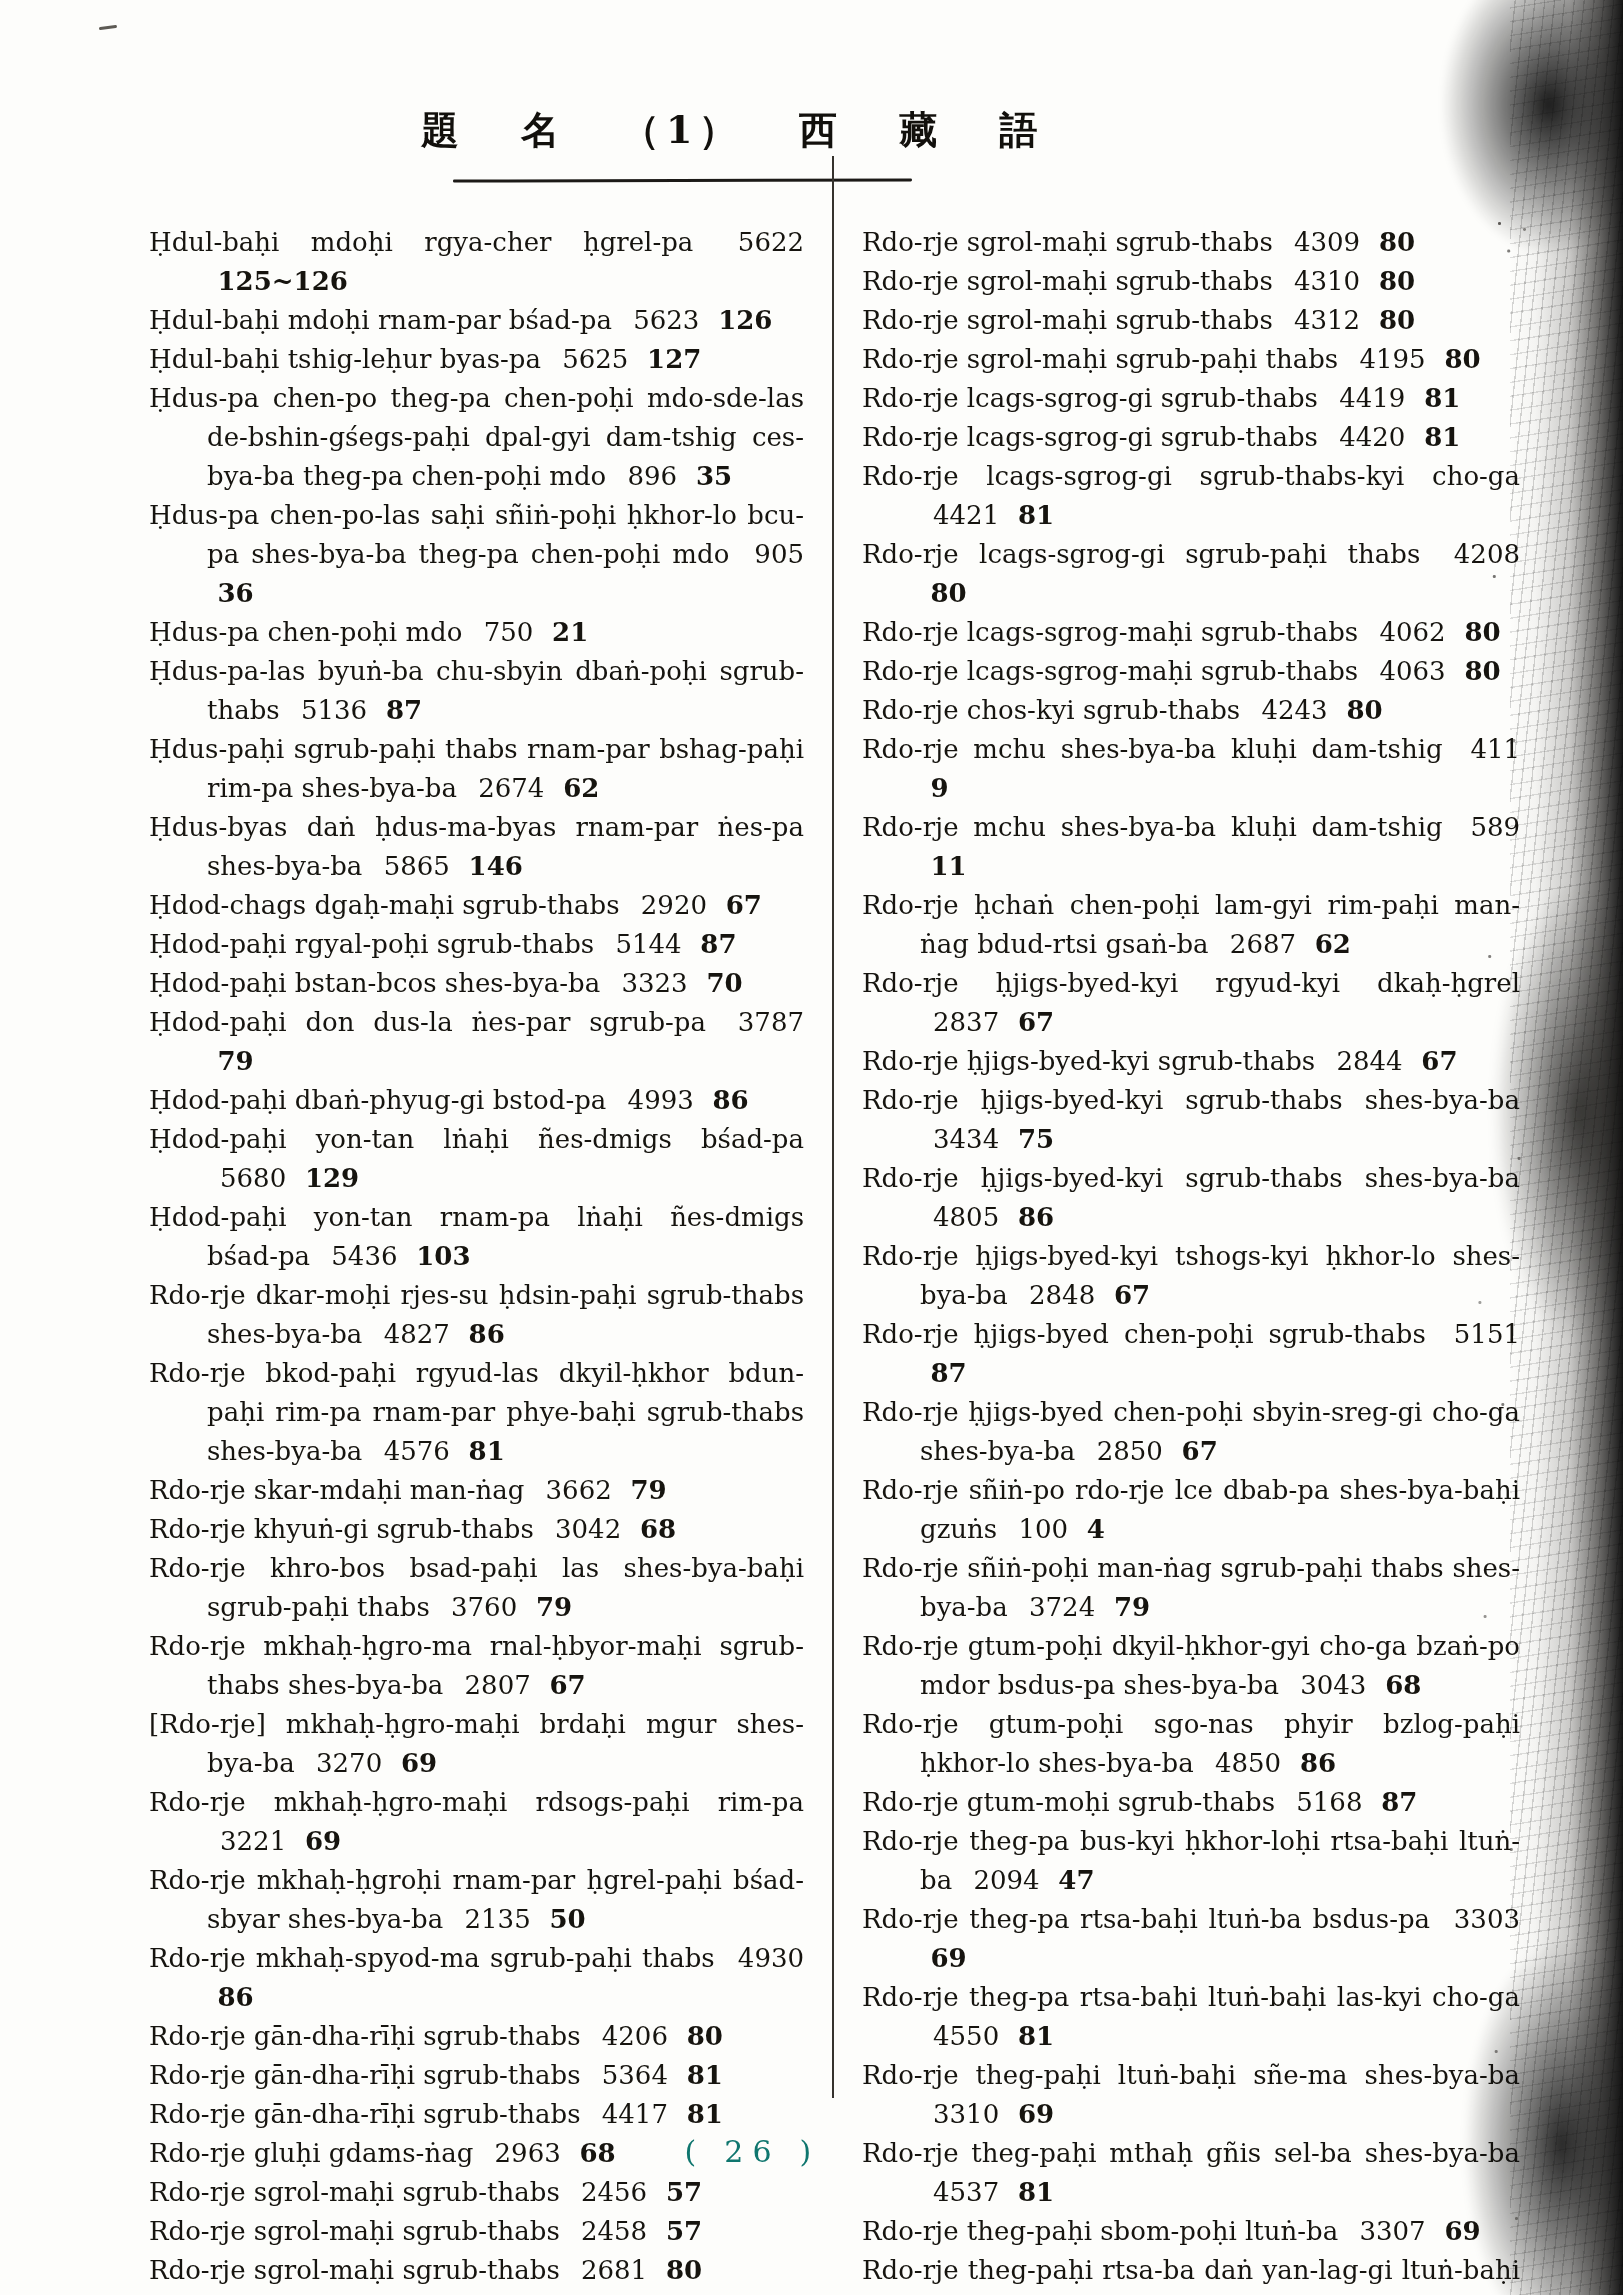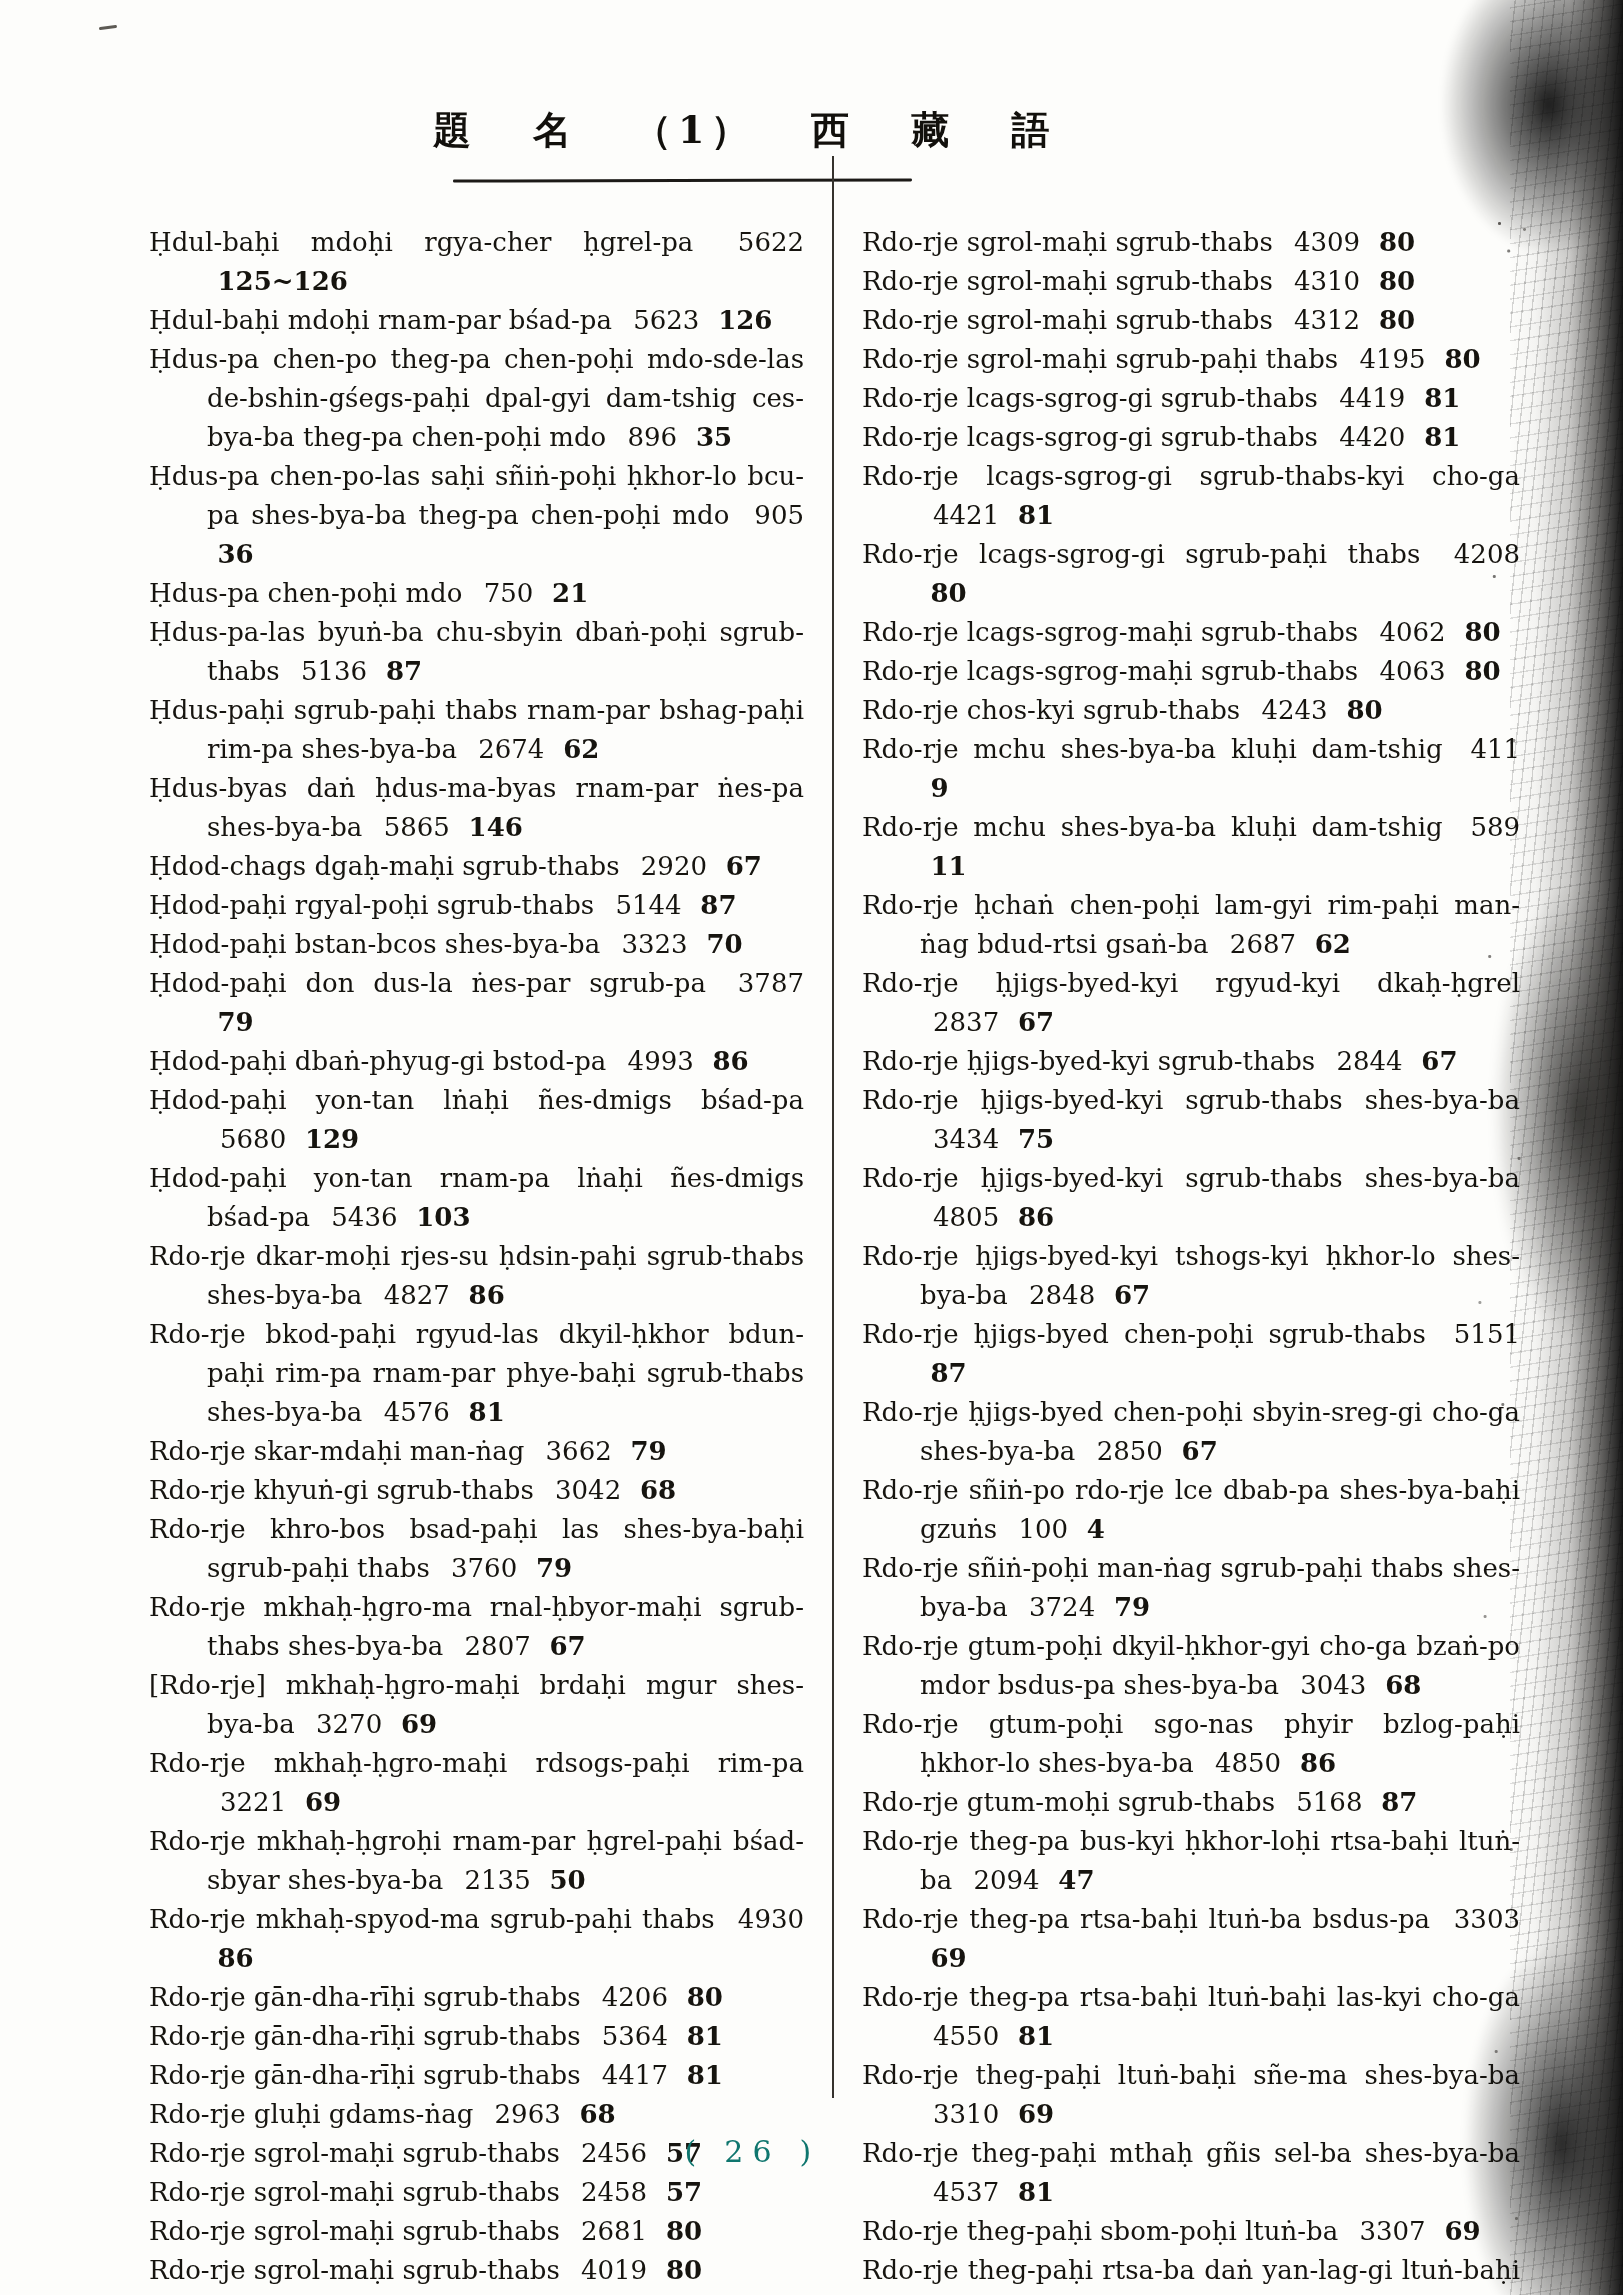--- a/index.html
+++ b/index.html
@@ -12,21 +12,20 @@
     font-family:"DejaVu Serif","Liberation Serif",serif;
     color:#16140f;
   }
   
   .header-title {
     position:absolute; top:105px; left:0; width:1465px;
     text-align:center;
     font-size:38px; font-weight:700;
     letter-spacing:6.5px; word-spacing:36px;
     color:#12100c;
-    margin-left:12px;
   }
   .header-underline {
     position:absolute; top:179px; left:453px;
     width:459px; height:3.3px;
     background:#1c1a17;
     transform:rotate(-0.15deg);
     border-radius:1.3px;
   }
   
   .col {
@@ -109,20 +108,21 @@
 <div class="page">
 
   <div class="mark-dash"></div>
 
   <div class="header-title">題 名 （1） 西 藏 語</div>
   <div class="header-underline"></div>
 
   <div class="col col-left">
       <div class="entry"><span class="t">Ḥdul-baḥi mdoḥi rgya-cher ḥgrel-pa</span> <span class="no">5622</span> <span class="pg">125~126</span></div>
       <div class="entry"><span class="t">Ḥdul-baḥi mdoḥi rnam-par bśad-pa</span> <span class="no">5623</span> <span class="pg">126</span></div>
+      <div class="entry"><span class="t">Ḥdul-baḥi tshig-leḥur byas-pa</span> <span class="no">5625</span> <span class="pg">127</span></div>
       <div class="entry"><span class="t">Ḥdus-pa chen-po theg-pa chen-poḥi mdo-sde-las de-bshin-gśegs-paḥi dpal-gyi dam-tshig ces-bya-ba theg-pa chen-poḥi mdo</span> <span class="no">896</span> <span class="pg">35</span></div>
       <div class="entry"><span class="t">Ḥdus-pa chen-po-las saḥi sñiṅ-poḥi ḥkhor-lo bcu-pa shes-bya-ba theg-pa chen-poḥi mdo</span> <span class="no">905</span> <span class="pg">36</span></div>
       <div class="entry"><span class="t">Ḥdus-pa chen-poḥi mdo</span> <span class="no">750</span> <span class="pg">21</span></div>
       <div class="entry"><span class="t">Ḥdus-pa-las byuṅ-ba chu-sbyin dbaṅ-poḥi sgrub-thabs</span> <span class="no">5136</span> <span class="pg">87</span></div>
       <div class="entry"><span class="t">Ḥdus-paḥi sgrub-paḥi thabs rnam-par bshag-paḥi rim-pa shes-bya-ba</span> <span class="no">2674</span> <span class="pg">62</span></div>
       <div class="entry"><span class="t">Ḥdus-byas daṅ ḥdus-ma-byas rnam-par ṅes-pa shes-bya-ba</span> <span class="no">5865</span> <span class="pg">146</span></div>
       <div class="entry"><span class="t">Ḥdod-chags dgaḥ-maḥi sgrub-thabs</span> <span class="no">2920</span> <span class="pg">67</span></div>
       <div class="entry"><span class="t">Ḥdod-paḥi rgyal-poḥi sgrub-thabs</span> <span class="no">5144</span> <span class="pg">87</span></div>
       <div class="entry"><span class="t">Ḥdod-paḥi bstan-bcos shes-bya-ba</span> <span class="no">3323</span> <span class="pg">70</span></div>
       <div class="entry"><span class="t">Ḥdod-paḥi don dus-la ṅes-par sgrub-pa</span> <span class="no">3787</span> <span class="pg">79</span></div>

